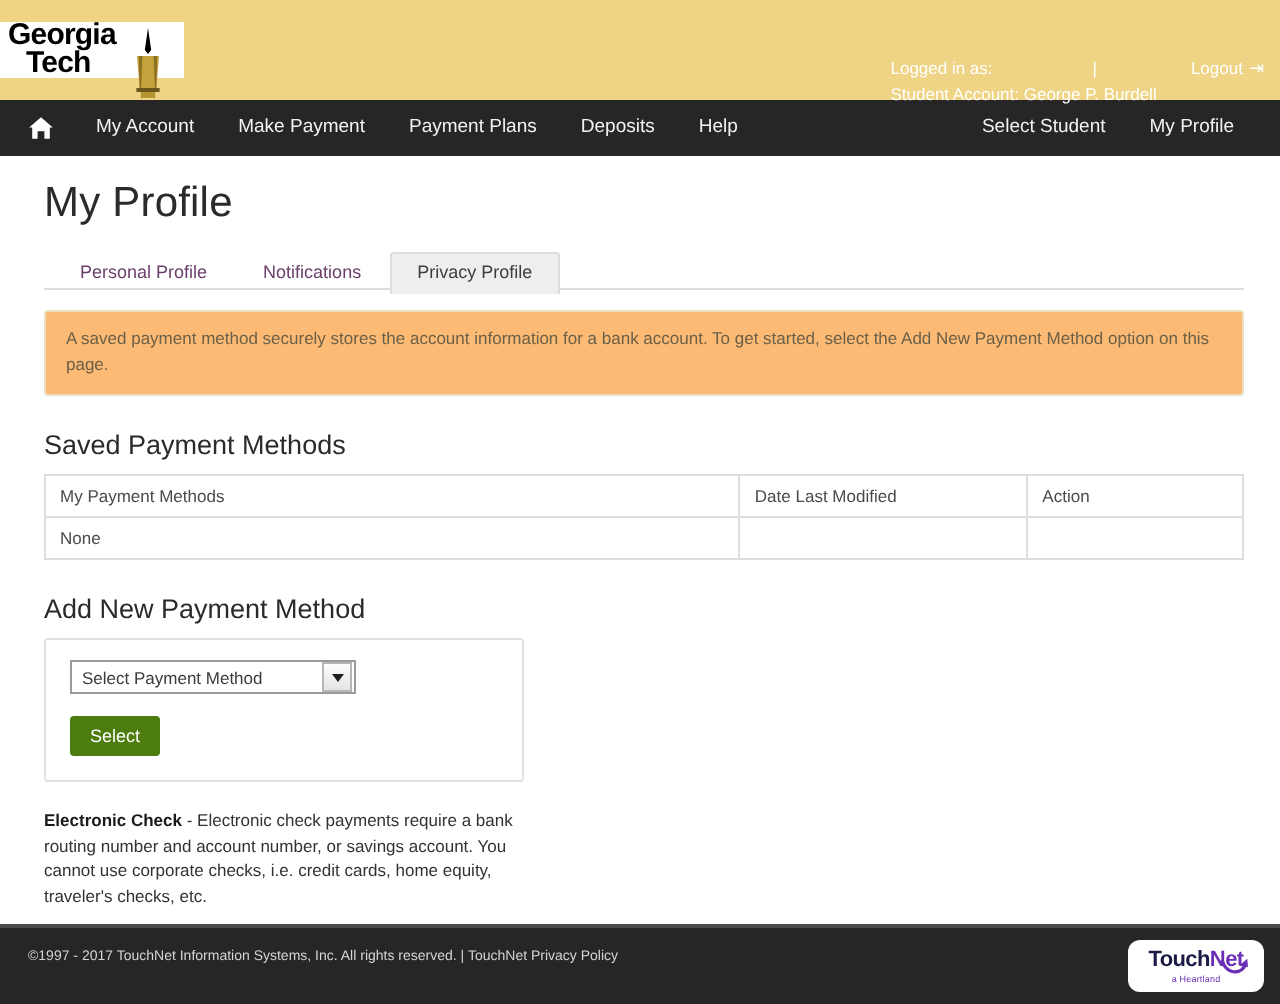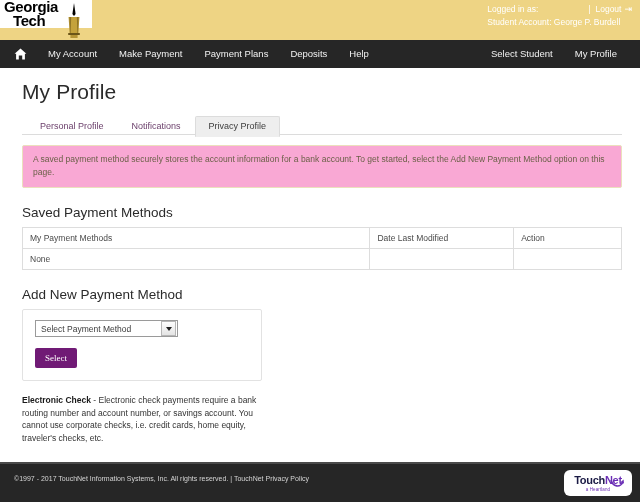--- a/index.html
+++ b/index.html
@@ -12,24 +12,24 @@
   }
   .page {
     position: relative;
     width: 640px; height: 502px;
     background: #ffffff;
   }
 
   
   .header-band {
     position: relative;
-    height: 40px;
+    height: 50px;
     background: #eed484;
     display: flex;
-    align-items: flex-start;
+    align-items: center;
   }
   .logo-box {
     width: 92px;
     background: #ffffff;
     display: flex;
     align-items: center;
     padding-left: 4px;
     position: relative;
     flex: 0 0 auto;
   }
@@ -59,21 +59,21 @@
     top: 3px;
     text-align: left;
     color: #ffffff;
     font-size: 8.5px;
     line-height: 13px;
     white-space: nowrap;
   }
   .login-row1 { display: flex; align-items: center; }
   .logged-label { min-width: 96px; }
   .sep { padding: 0 5px; color: #ffffff; }
-  .logout-link { color: #ffffff; text-decoration: none; }
+  .logout-link { color: #ffffff; text-decoration: none; margin-left: 42px; }
   .logout-glyph { margin-left: 3px; font-size: 9px; }
 
   
   .navbar {
     height: 28px;
     background: #262626;
     display: flex;
     align-items: center;
     padding: 0 12px 0 0;
   }
@@ -137,21 +137,21 @@
     border: 1px solid #dcdcdc;
     border-bottom: 1px solid #eeeeee;
     color: #3d3d3d;
     border-radius: 2px 2px 0 0;
     margin-bottom: -1px;
   }
 
   
   .alert {
     margin-top: 10px;
-    background: #f9a8d4;
+    background: #fdba74;
     border: 1px solid #ebe0bd;
     color: #6b6048;
     font-size: 8.5px;
     line-height: 13px;
     padding: 7px 10px 8px 10px;
     border-radius: 2px;
   }
 
   
   .section-title {
@@ -221,28 +221,28 @@
     flex: 0 0 auto;
   }
   .caret {
     width: 0; height: 0;
     border-left: 3.5px solid transparent;
     border-right: 3.5px solid transparent;
     border-top: 4px solid #1f1f1f;
   }
   .btn-select {
     margin-top: 11px;
-    background: #701a75;
+    background: #4d7c0f;
     color: #ffffff;
     font-size: 9px;
     border: none;
     border-radius: 2px;
     padding: 5px 10px 5px 10px;
     cursor: pointer;
-    font-family: Liberation Serif, serif;
+    font-family: Liberation Sans, sans-serif;
     line-height: 10px;
   }
 
   
   .desc {
     margin-top: 13px;
     width: 236px;
     font-size: 8.5px;
     line-height: 12.5px;
     color: #333333;

